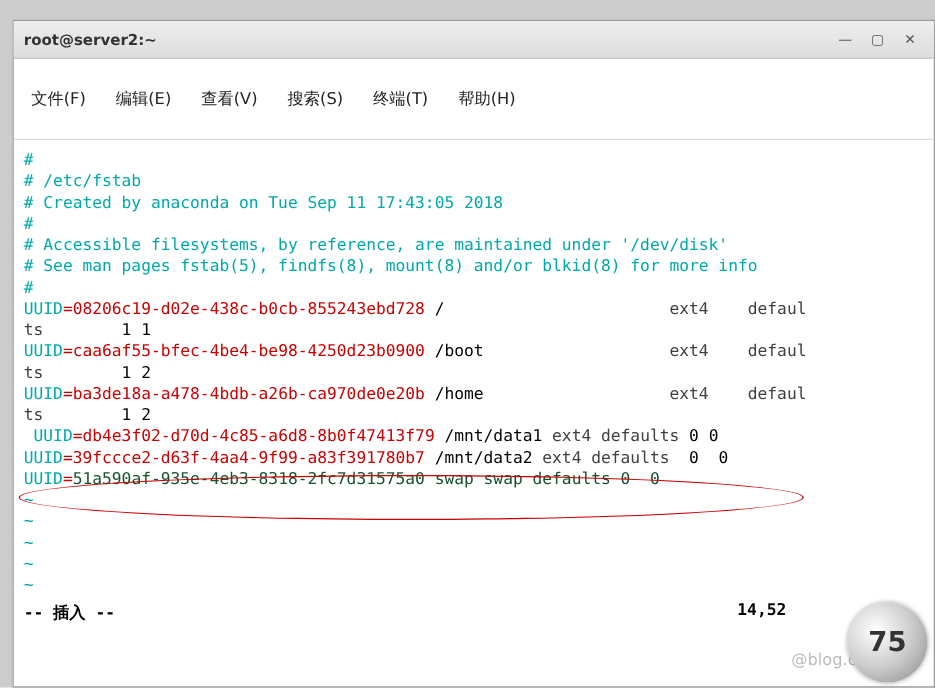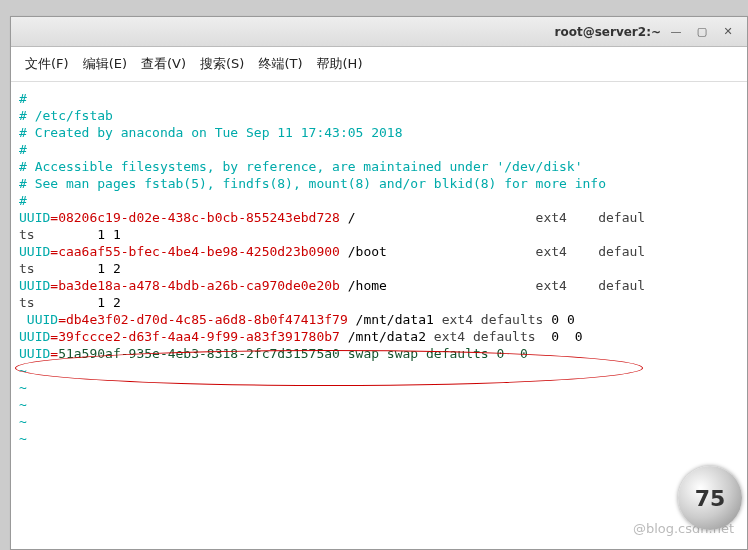--- a/index.html
+++ b/index.html
@@ -1,29 +1,29 @@
 <!DOCTYPE html>
 <html><head>
 <meta charset="utf-8">
 <style>
 *{margin:0;padding:0;box-sizing:border-box}
 body{background:#ccc;font-family:"DejaVu Sans",sans-serif;width:748px;height:550px;position:relative;overflow:hidden}
 .win{position:absolute;left:10px;top:16px;right:0;bottom:0;background:#fff;border:1px solid #999;box-shadow:1px 1px 2px rgba(0,0,0,.3)}
 .titlebar{display:flex;align-items:center;height:30px;background:linear-gradient(#eee,#ddd);border-bottom:1px solid #bbb;padding:0 8px}
-.ttl{flex:1;text-align:right;font-size:12px;font-weight:bold;color:#333}
+.ttl{flex:1;text-align:left;font-size:12px;font-weight:bold;color:#333}
 .wbtn{width:22px;height:16px;margin-left:4px;display:flex;align-items:center;justify-content:center;cursor:pointer;color:#555;font-size:11px}
-.menubar{display:flex;gap:6px;padding:6px 10px;font-size:13px;color:#222;border-bottom:1px solid #ddd}
+.menubar{display:flex;gap:16px;padding:21px 10px;font-size:13px;color:#222;border-bottom:1px solid #ddd}
 .menubar span{padding:2px 4px;cursor:pointer}
 .term{padding:8px 6px 4px 8px;font-family:"DejaVu Sans Mono",monospace;font-size:13px;line-height:17px;white-space:pre;overflow:hidden;position:relative}
 .c{color:#0aa}.r{color:#c00}.y{color:#14532d}.g{color:#404040}.k{color:#000}
 .tilde{color:#0aa}
 .status{font-family:"DejaVu Sans Mono",monospace;font-size:13px;padding:0 8px 4px 8px;display:flex;font-weight:bold}
 .status .sp{flex:1}
 .ellipse{position:absolute;border:1px solid #c00;border-radius:50%;pointer-events:none}
-.circle{position:absolute;right:6px;bottom:20px;width:64px;height:64px;border-radius:50%;background:radial-gradient(circle at 35% 35%,#fff,#ccc 50%,#888);box-shadow:0 0 4px rgba(0,0,0,.4);display:flex;align-items:center;justify-content:center;font-size:22px;font-weight:bold;color:#333}
+.circle{position:absolute;right:6px;bottom:4px;width:64px;height:64px;border-radius:50%;background:radial-gradient(circle at 35% 35%,#fff,#ccc 50%,#888);box-shadow:0 0 4px rgba(0,0,0,.4);display:flex;align-items:center;justify-content:center;font-size:22px;font-weight:bold;color:#333}
 .wm{position:absolute;right:14px;bottom:14px;color:#bbb;font-size:13px}
 </style>
 </head>
 <body>
 
 <div class="win">
   <div class="titlebar">
     <span class="ttl">root@server2:~</span>
     <span class="wbtn">—</span>
     <span class="wbtn">▢</span>
@@ -31,18 +31,24 @@
   </div>
   <div class="menubar">
     <span>文件(F)</span>
     <span>编辑(E)</span>
     <span>查看(V)</span>
     <span>搜索(S)</span>
     <span>终端(T)</span>
     <span>帮助(H)</span>
   </div>
   <div class="term" id="term" style="position: relative;"><div><span class="c">#</span></div><div><span class="c"># /etc/fstab</span></div><div><span class="c"># Created by anaconda on Tue Sep 11 17:43:05 2018</span></div><div><span class="c">#</span></div><div><span class="c"># Accessible filesystems, by reference, are maintained under '/dev/disk'</span></div><div><span class="c"># See man pages fstab(5), findfs(8), mount(8) and/or blkid(8) for more info</span></div><div><span class="c">#</span></div><div><span class="c">UUID</span><span class="r">=</span><span class="r">08206c19-d02e-438c-b0cb-855243ebd728</span> <span class="k">/                       </span><span class="g">ext4</span>    <span class="g">defaul</span></div><div><span class="g">ts</span>        <span class="k">1 1</span></div><div><span class="c">UUID</span><span class="r">=</span><span class="r">caa6af55-bfec-4be4-be98-4250d23b0900</span> <span class="k">/boot                   </span><span class="g">ext4</span>    <span class="g">defaul</span></div><div><span class="g">ts</span>        <span class="k">1 2</span></div><div><span class="c">UUID</span><span class="r">=</span><span class="r">ba3de18a-a478-4bdb-a26b-ca970de0e20b</span> <span class="k">/home                   </span><span class="g">ext4</span>    <span class="g">defaul</span></div><div><span class="g">ts</span>        <span class="k">1 2</span></div><div> <span class="c">UUID</span><span class="r">=</span><span class="r">db4e3f02-d70d-4c85-a6d8-8b0f47413f79</span> <span class="k">/mnt/data1</span> <span class="g">ext4 defaults</span> <span class="k">0 0</span></div><div><span class="c">UUID</span><span class="r">=</span><span class="r">39fccce2-d63f-4aa4-9f99-a83f391780b7</span> <span class="k">/mnt/data2</span> <span class="g">ext4 defaults</span> <span class="k"> 0  0</span></div><div><span class="c">UUID</span><span class="r">=</span><span class="y">51a590af-935e-4eb3-8318-2fc7d31575a0</span> <span class="y">swap swap defaults 0  0</span></div><div><span class="tilde">~</span></div><div><span class="tilde">~</span></div><div><span class="tilde">~</span></div><div><span class="tilde">~</span></div><div><span class="tilde">~</span></div><div class="ellipse" style="left: 4px; top: 268px; width: 628px; height: 36px;"></div></div>
+  <div class="status">
+    <span>-- 插入 --</span>
+    <span class="sp"></span>
+    <span>14,52</span>
+    <span style="width:110px"></span>
+  </div>
 </div>
 
 <div class="wm">@blog.csdn.net</div>
 <div class="circle">
     <span>75</span>
   </div>
 
 </body></html>

